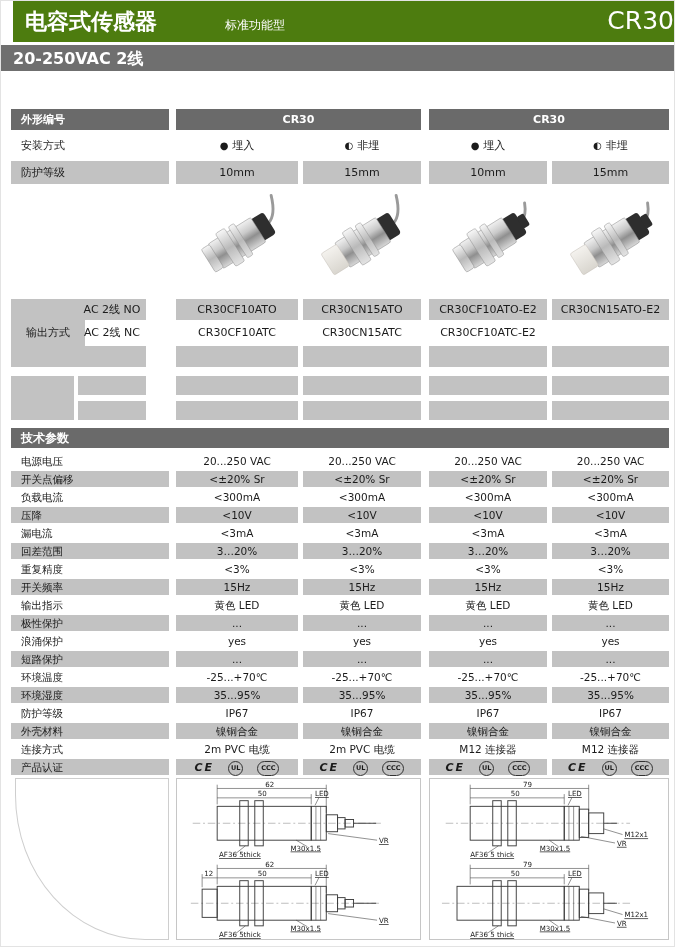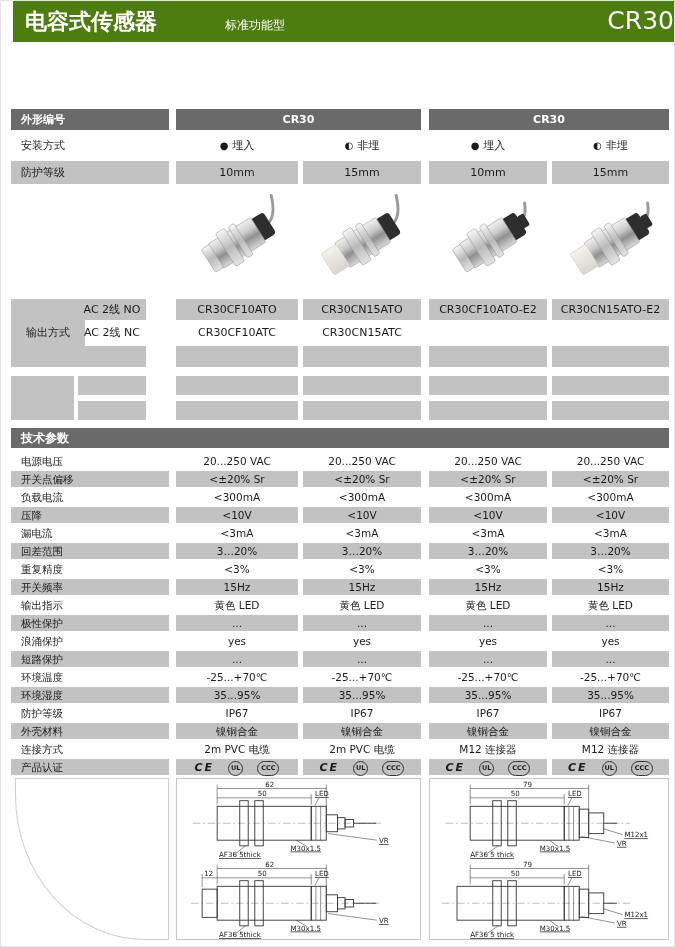--- a/index.html
+++ b/index.html
@@ -99,20 +99,23 @@
           <stop offset="1" stop-color="#d9d6cf"></stop>
       </linearGradient>
     </defs>
   </svg>
 
   <div class="topbar">
     <span class="title">电容式传感器</span>
     <span class="subtitle">标准功能型</span>
     <span class="model">CR30</span>
   </div>
+  <div class="subbar">
+    <span>20-250VAC 2线</span>
+  </div>
 
   <div class="cell dark lbl left hrow">外形编号</div>
   <div class="cell dark g1 hrow">CR30</div>
   <div class="cell dark g2 hrow">CR30</div>
 
   <div class="cell lbl left mrow">安装方式</div>
   <div class="cell c1 mrow"><span class="icon">●</span><span>埋入</span></div>
   <div class="cell c2 mrow"><span class="icon">◐</span><span>非埋</span></div>
   <div class="cell c3 mrow"><span class="icon">●</span><span>埋入</span></div>
   <div class="cell c4 mrow"><span class="icon">◐</span><span>非埋</span></div>
@@ -176,20 +179,21 @@
 
   <div class="cell gray outlbl">输出方式</div>
   <div class="cell gray sub or1">AC 2线  NO</div>
   <div class="cell gray c1 or1">CR30CF10ATO</div>
   <div class="cell gray c2 or1">CR30CN15ATO</div>
   <div class="cell gray c3 or1">CR30CF10ATO-E2</div>
   <div class="cell gray c4 or1">CR30CN15ATO-E2</div>
   <div class="cell sub or2">AC 2线  NC</div>
   <div class="cell c1 or2">CR30CF10ATC</div>
   <div class="cell c2 or2">CR30CN15ATC</div>
+  <div class="cell c3 or2">CR30CF10ATC-E2</div>
   <div class="cell gray sub or3"></div>
   <div class="cell gray c1 or3"></div>
   <div class="cell gray c2 or3"></div>
   <div class="cell gray c3 or3"></div>
   <div class="cell gray c4 or3"></div>
   <div class="cell gray b2lbl"></div>
   <div class="cell gray sub brA"></div>
   <div class="cell gray c1 brA"></div>
   <div class="cell gray c2 brA"></div>
   <div class="cell gray c3 brA"></div>

